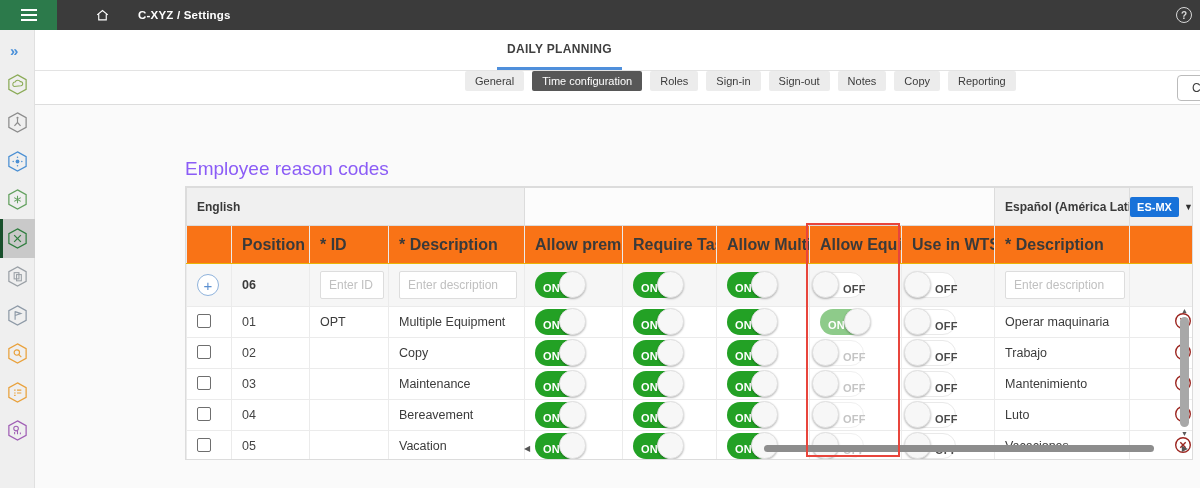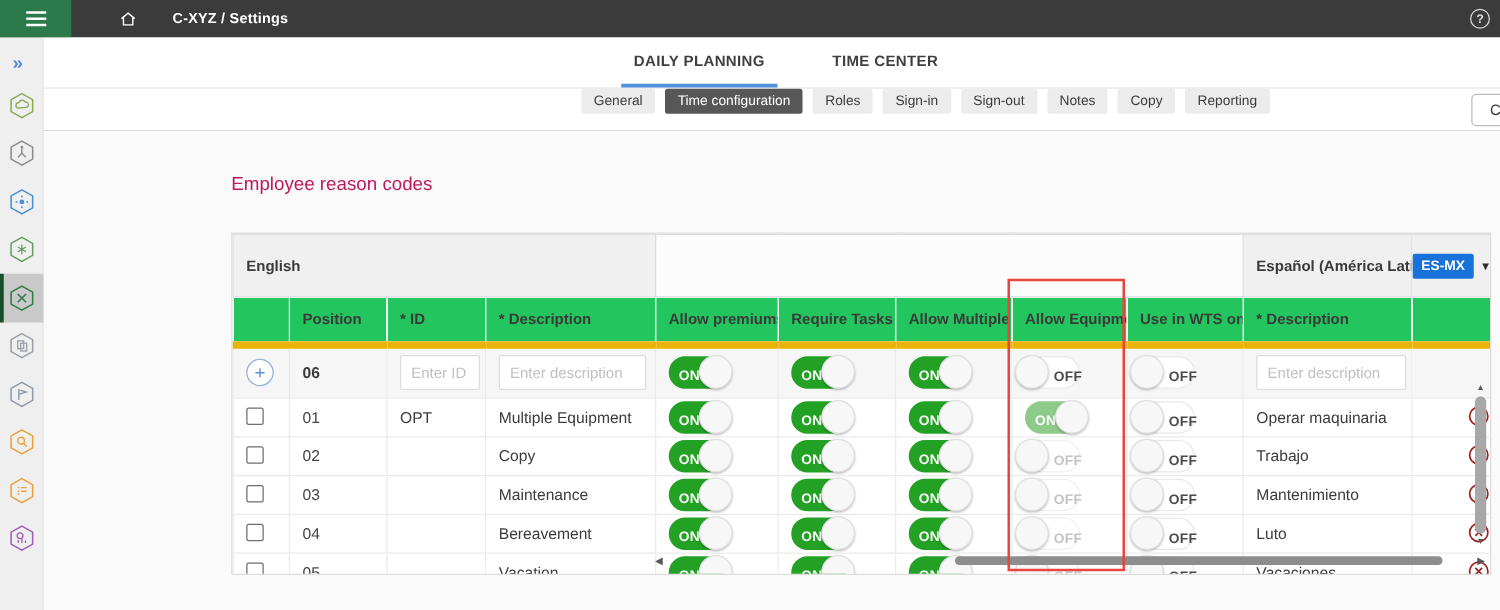--- a/index.html
+++ b/index.html
@@ -39,39 +39,39 @@
     border-bottom:1px solid #ddd; display:flex; align-items:flex-start; padding-left:430px; gap:8px; }
   .chip { font-size:11px; color:#3c3c3c; background:#ececec; padding:4px 10px; border-radius:2px;
     cursor:pointer; white-space:nowrap; }
   .chip.active { background:#575757; color:#fff; }
   .corner-btn { position:absolute; left:1142px; top:4px; width:70px; height:26px; background:#fff;
     border:1px solid #bbb; border-radius:4px; font-size:12px; color:#3c3c3c; text-align:left;
     padding-left:14px; line-height:24px; cursor:pointer; }
 
   
   .content { position:absolute; left:35px; right:0; top:105px; bottom:0; background:#fafafa; }
-  .page-title { position:absolute; left:150px; top:34px; font-size:15px; color:#be185d; }
+  .page-title { position:absolute; left:150px; top:53px; font-size:19px; color:#8b5cf6; }
 
   
   .tablewrap { position:absolute; left:150px; top:81px; width:1008px; height:274px; background:#fff;
     border:1px solid #dcdcdc; overflow:hidden; }
   table { border-collapse:collapse; table-layout:fixed; width:1008px; font-size:12.5px; color:#3b3b3b; }
   th, td { border:1px solid #ebebeb; padding:0 0 0 10px; text-align:left; vertical-align:middle;
     overflow:hidden; white-space:nowrap; }
-  tr.grp { height:50px; }
+  tr.grp { height:38px; }
   tr.grp th { font-size:12px; font-weight:bold; color:#3a3a3a; border-color:#dcdcdc; }
   .grp-left, .grp-right, .grp-lang { background:#f0f0f0; }
   .grp-mid { background:#fcfcfc; }
   .grp-lang { padding:0 2px 0 0; text-align:right; }
   .lang-badge { display:inline-block; background:#1872d9; color:#fff; font-size:11px; font-weight:bold;
     padding:4px 7px; border-radius:2px; vertical-align:middle; cursor:pointer; }
   .caret { color:#2f2f2f; font-size:9px; vertical-align:middle; margin-left:5px; cursor:pointer; }
   tr.cols { height:38px; }
-  tr.cols th { background:#22c55e; font-size:12px; font-weight:bold; color:#3a3a3a;
-    border-bottom:6px solid #eab308; }
+  tr.cols th { background:#f97316; font-size:16px; font-weight:bold; color:#3a3a3a;
+    border-bottom:1px solid #eab308; }
   tr.addrow { height:43px; }
   tr.addrow td { background:#f6f6f6; }
   tr.datarow { height:31px; }
   td.pos { font-weight:bold; }
   tr.datarow td.pos { font-weight:normal; color:#444; }
 
   input.cellinput { height:28px; border:1px solid #ddd; border-radius:2px; background:#fff;
     padding:0 8px; font-size:12px; font-family:"Liberation Sans", sans-serif; color:#0f766e; }
   input.cellinput::placeholder { color:#c0c0c0; }
   .w70 { width:64px; } .w118 { width:118px; } .w120 { width:120px; }
@@ -203,21 +203,20 @@
     <svg width="23" height="23" viewBox="0 0 24 24">
       <polygon points="12,2 21,7 21,17 12,22 3,17 3,7" fill="none" stroke="#a05fb5" stroke-width="1.3"></polygon>
       <circle cx="10.5" cy="10" r="2.4" fill="none" stroke="#a05fb5" stroke-width="1.1"></circle>
       <path d="M9 16 V13.5 M12 16 V12 M15 16 V14" fill="none" stroke="#a05fb5" stroke-width="1.1"></path>
     </svg>
   </div>
 </div>
 
 <div class="tabbar">
   <div class="tab active">DAILY PLANNING</div>
-  <div class="tab">TIME CENTER</div>
 </div>
 
 <div class="subtabbar">
   <span class="chip">General</span>
   <span class="chip active">Time configuration</span>
   <span class="chip">Roles</span>
   <span class="chip">Sign-in</span>
   <span class="chip">Sign-out</span>
   <span class="chip">Notes</span>
   <span class="chip">Copy</span>

